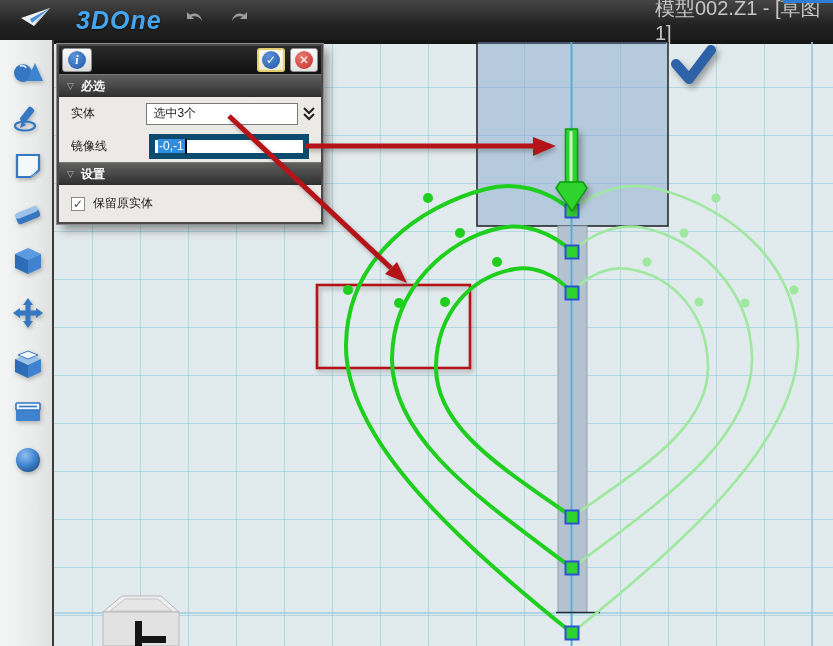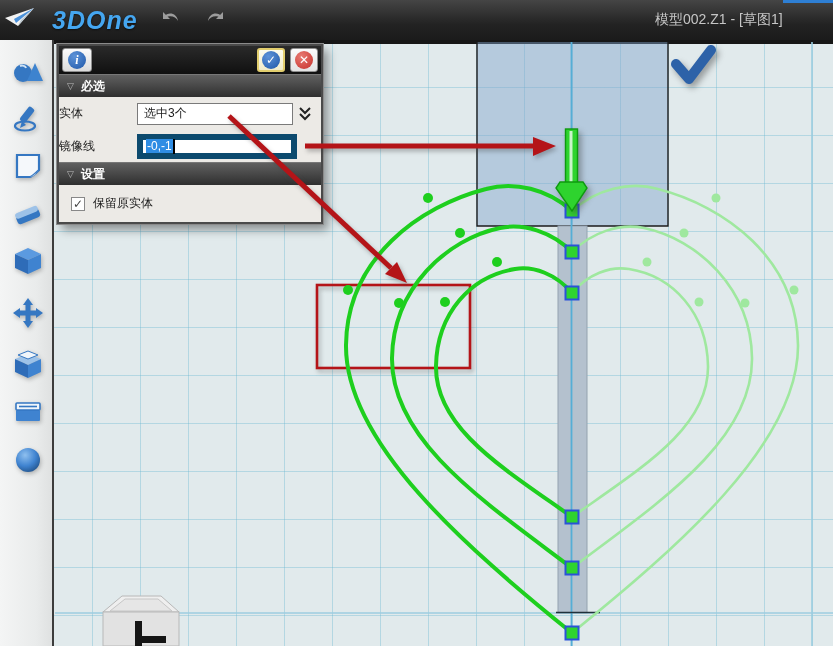--- a/index.html
+++ b/index.html
@@ -4,27 +4,27 @@
 <style>
   * { margin:0; padding:0; box-sizing:border-box; }
   html,body { width:833px; height:646px; overflow:hidden;
     font-family:"Liberation Sans","DejaVu Sans",sans-serif; }
   #stage { position:relative; width:833px; height:646px; background:#e2ebed; }
 
   
   .titlebar { position:absolute; left:0; top:0; width:833px; height:40px;
     background:linear-gradient(#454545,#232323 60%,#1b1b1b);
     display:flex; align-items:center; z-index:5; }
-  .logo { display:flex; align-items:center; gap:12px; padding-left:4px; }
+  .logo { display:flex; align-items:center; gap:20px; padding-left:4px;margin-left:16px; }
   .logo-text { font-size:25px; font-weight:bold; font-style:italic; color:#45a6f0;
     letter-spacing:1px; text-shadow:0 1px 2px rgba(0,0,0,.6); padding-left:2px; }
   .histbtn { width:34px; height:30px; margin-left:14px; display:flex;
     align-items:center; justify-content:center; cursor:pointer; }
   .win-title { position:absolute; left:655px; top:0; height:40px; display:flex;
-    align-items:center; color:#c6c6c6; font-size:14px; }
+    align-items:center; color:#c6c6c6; font-size:20px; }
   .top-blue-strip { position:absolute; right:0; top:0; width:50px; height:3px;
     background:#2e7fd4; }
 
   
   .sidebar { position:absolute; left:0; top:40px; width:54px; height:606px;
     background:linear-gradient(to right,#f4f5f5,#e9ebeb 70%,#dfe1e1);
     border-right:2px solid #3c3c3c; z-index:4; }
   .tool { position:absolute; left:12px; width:32px; height:32px; cursor:pointer;
     filter:drop-shadow(1px 2px 2px rgba(0,0,0,.25)); }
 
@@ -61,21 +61,21 @@
     border:1px solid #8f8f8f; margin-left:5px; }
   .disc { width:18px; height:18px; border-radius:50%; color:#fff; font-size:12px;
     font-weight:bold; display:flex; align-items:center; justify-content:center; }
   .disc.blue { background:radial-gradient(circle at 35% 30%,#5d93d8,#1f57a8); }
   .disc.red  { background:radial-gradient(circle at 35% 30%,#e87a72,#c6302a); }
   .disc.i { font-style:italic; font-family:"Liberation Serif",serif; }
   .dlg-section { height:23px; background:linear-gradient(#606060,#2f2f2f);
     color:#fff; font-weight:bold; display:flex; align-items:center; gap:7px;
     padding-left:8px; border-top:1px solid #777; cursor:pointer; }
   .tri { color:#b9b9b9; font-size:9px; font-weight:normal; }
-  .dlg-row { display:flex; align-items:center; height:33px; }
+  .dlg-row { display:flex; align-items:center; height:33px; padding-left:12px; }
   .dlg-lbl { width:78px; }
   .txt-input { width:156px; height:22px; background:#fff; border:1px solid #7a7a7a;
     display:flex; align-items:center; padding:0 6px; cursor:text; }
   .chev { width:24px; height:22px; display:flex; align-items:center;
     justify-content:center; cursor:pointer; }
   .green-input { width:160px; height:25px; background:#fff;
     border:6px solid #0c4a6e; display:flex; align-items:center; padding:0 3px;
     cursor:text; }
   .sel-text { background:#2f8de4; color:#fff; padding:0 1px; }
   .caret { display:inline-block; width:2px; height:15px; background:#000;

